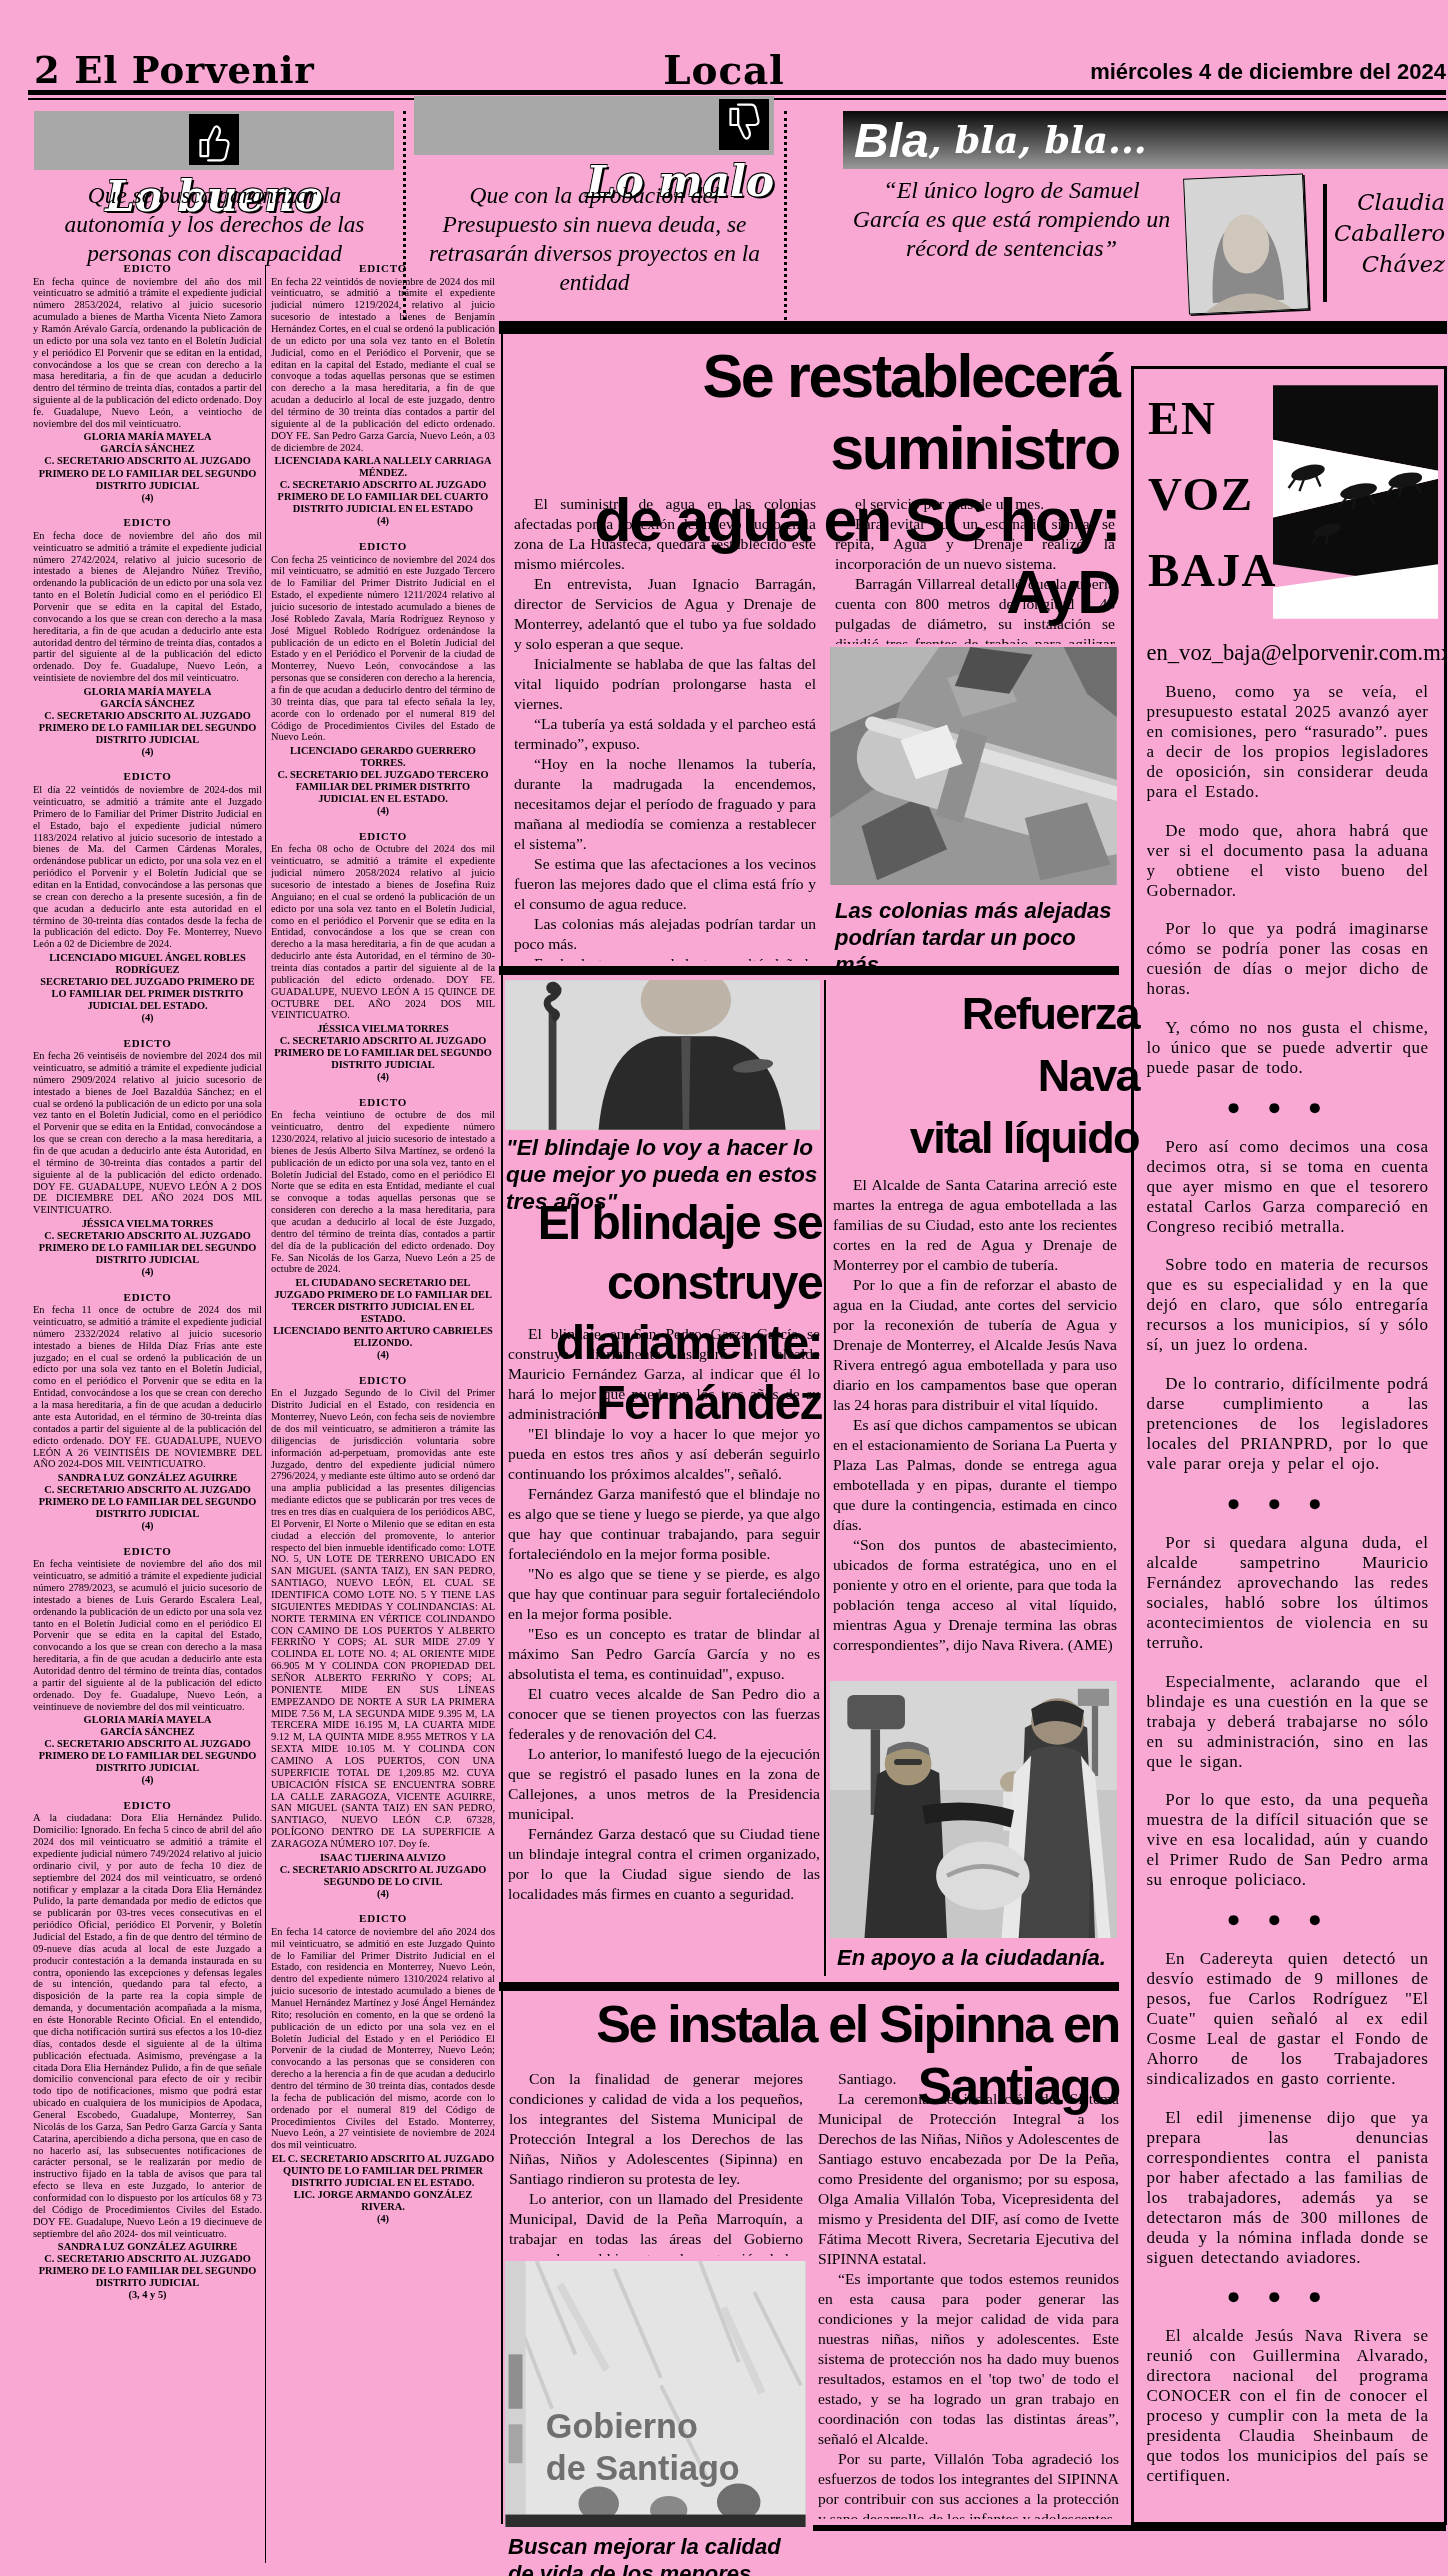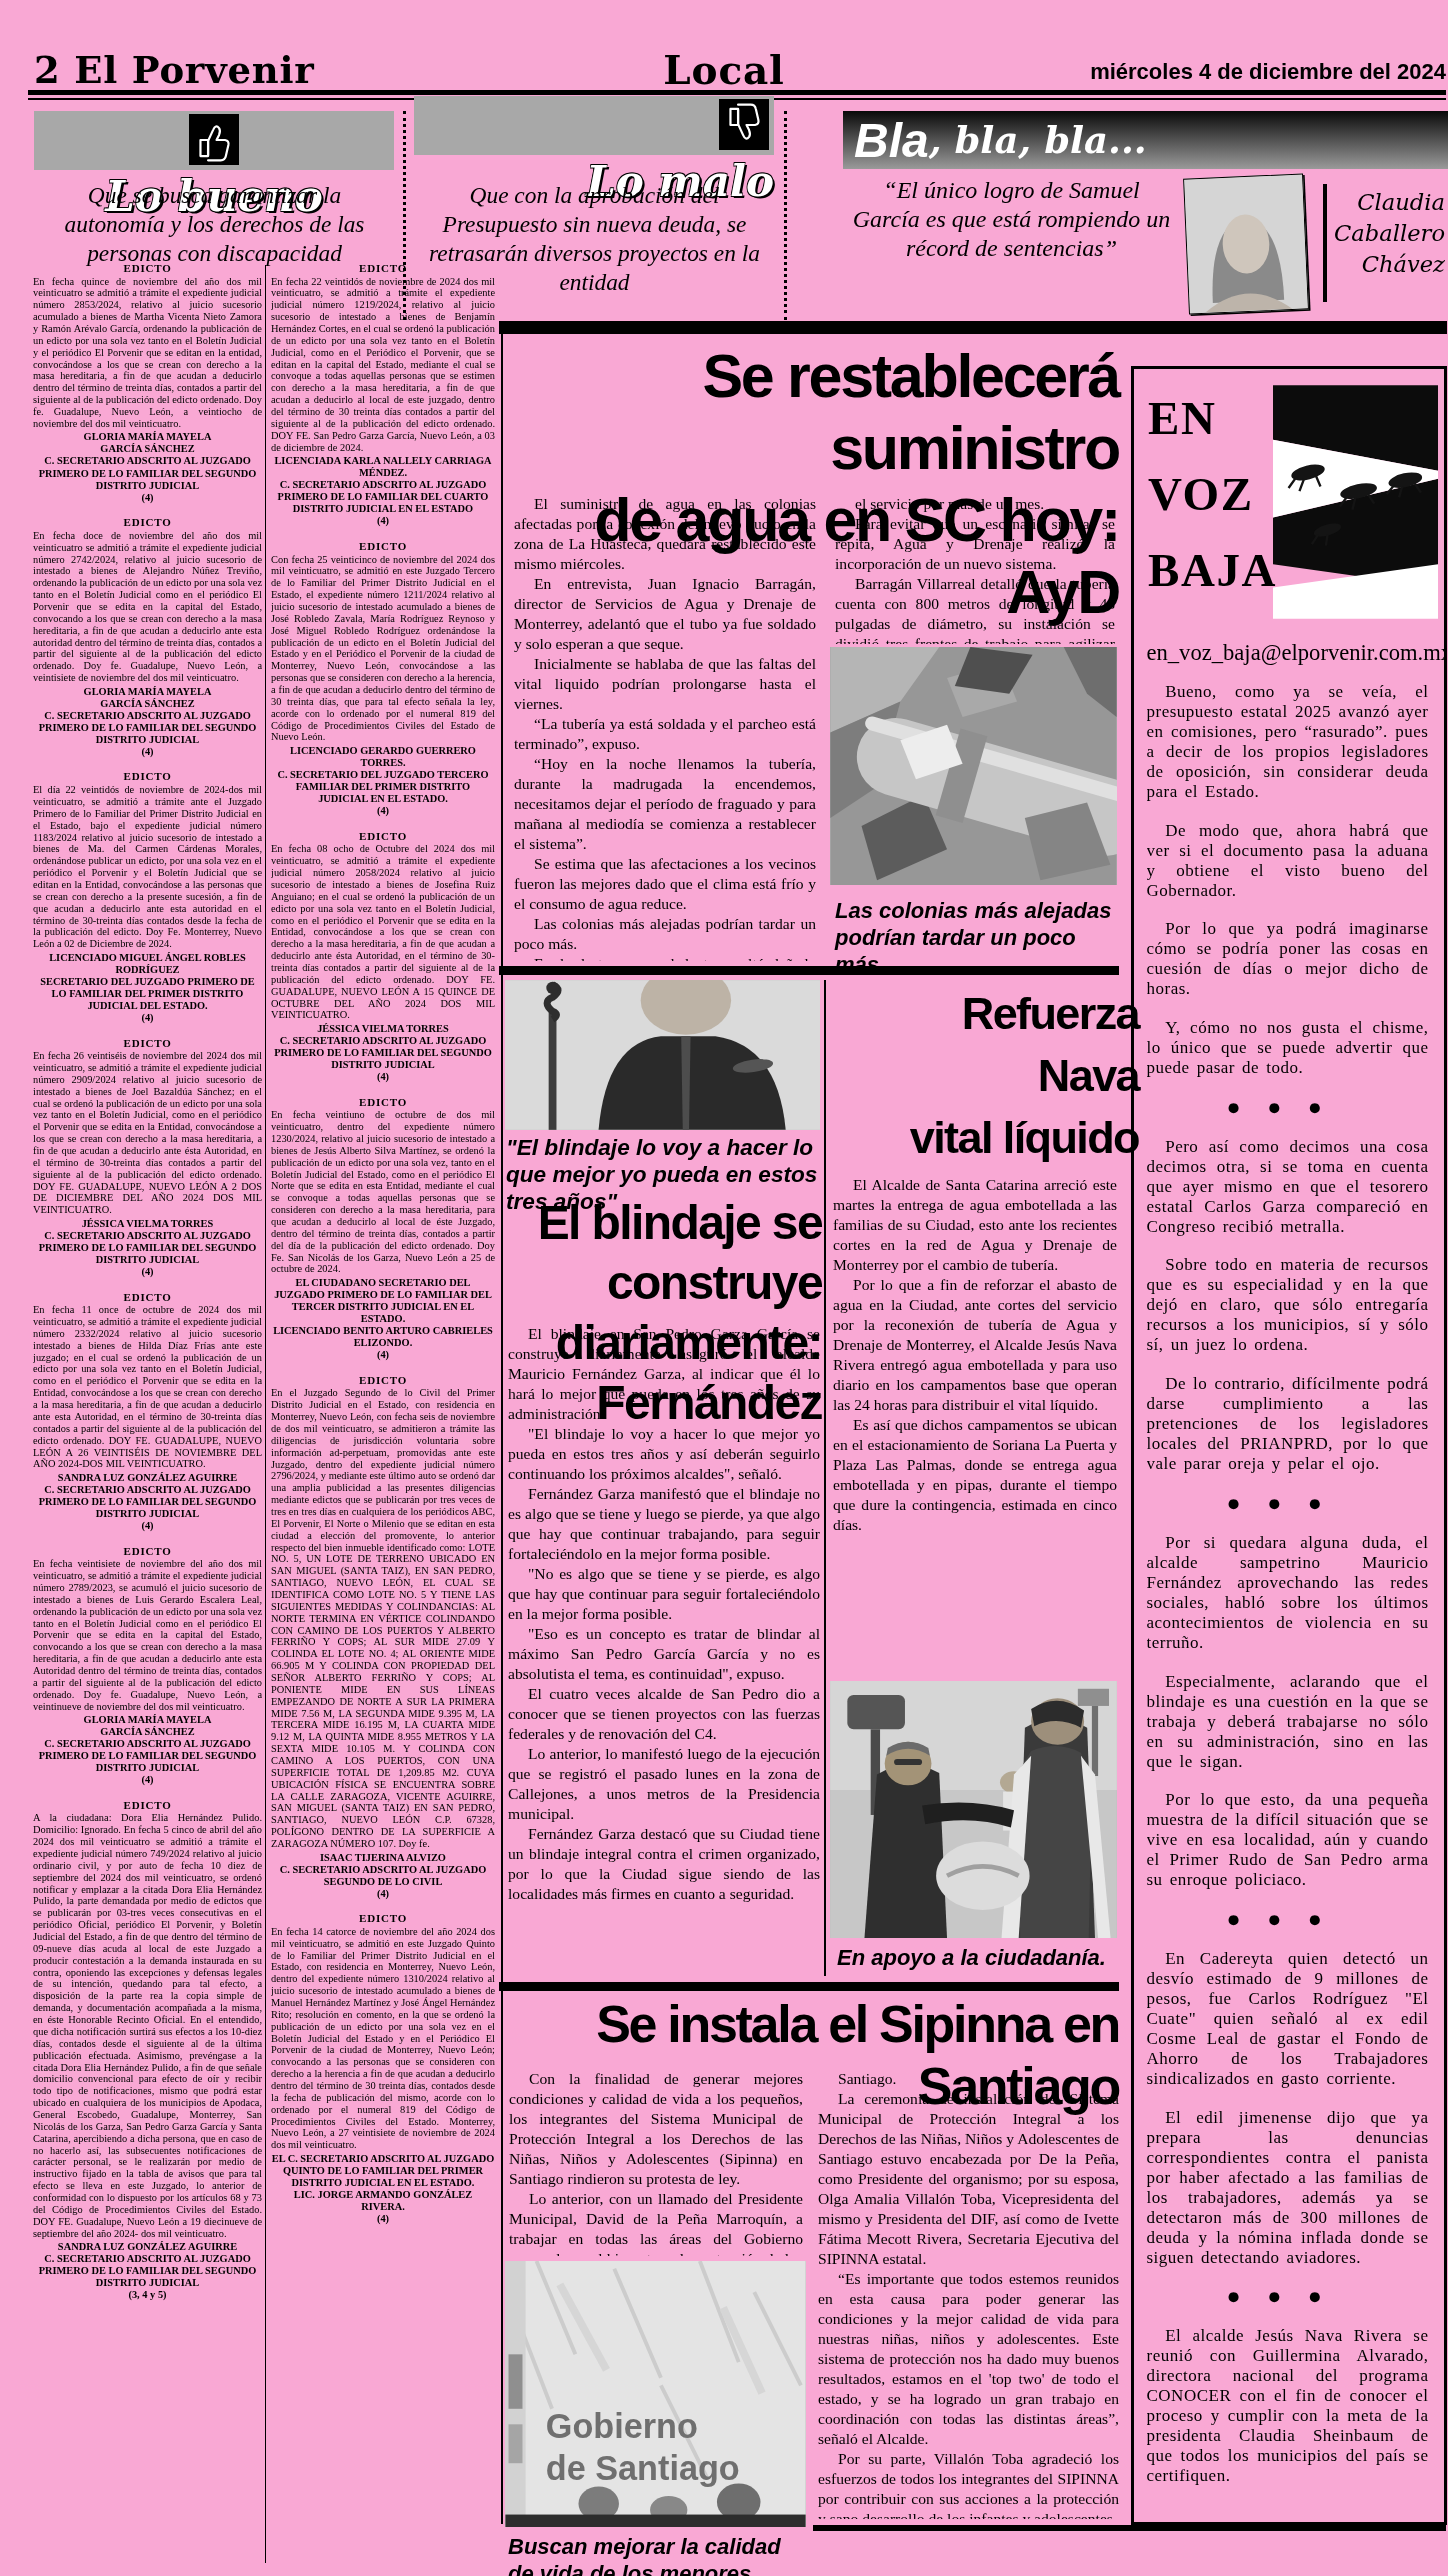--- a/index.html
+++ b/index.html
@@ -300,20 +300,21 @@
 
   <div class="abs headline" style="left:855px;top:983px;width:284px;font-size:45px;line-height:62px;letter-spacing:-1.6px;">
     <span class="hl-line">Refuerza Nava</span>
     <span class="hl-line">vital líquido</span>
   </div>
   <div class="abs body-col" style="left:833px;top:1175px;width:284px;height:503px;overflow:hidden;">
 
   <p>El Alcalde de Santa Catarina arreció este martes la entrega de agua embotellada a las familias de su Ciudad, esto ante los recientes cortes en la red de Agua y Drenaje de Monterrey por el cambio de tubería.</p>
       <p>Por lo que a fin de reforzar el abasto de agua en la Ciudad, ante cortes del servicio por la reconexión de tubería de Agua y Drenaje de Monterrey, el Alcalde Jesús Nava Rivera entregó agua embotellada y para uso diario en los campamentos base que operan las 24 horas para distribuir el vital líquido.</p>
       <p>Es así que dichos campamentos se ubican en el estacionamiento de Soriana La Puerta y Plaza Las Palmas, donde se entrega agua embotellada y en pipas, durante el tiempo que dure la contingencia, estimada en cinco días.</p>
+      <p>“Son dos puntos de abastecimiento, ubicados de forma estratégica, uno en el poniente y otro en el oriente, para que toda la población tenga acceso al vital líquido, mientras Agua y Drenaje termina las obras correspondientes”, dijo Nava Rivera. (AME)</p>
     </div>
   <div class="abs photo" style="left:830px;top:1681px;width:287px;height:257px;">
     <svg width="287" height="257" viewBox="0 0 368 330">
       <rect width="368" height="330" fill="#c7c7c7"></rect>
       <rect x="0" y="0" width="368" height="140" fill="#d6d6d6"></rect>
       <rect x="22" y="18" width="74" height="44" rx="8" fill="#555"></rect>
       <rect x="52" y="62" width="12" height="110" fill="#4a4a4a"></rect>
       <rect x="318" y="10" width="40" height="22" fill="#8f8f8f"></rect>
       <rect x="336" y="32" width="8" height="90" fill="#6f6f6f"></rect>
       <ellipse cx="236" cy="130" rx="18" ry="14" fill="#b3a893"></ellipse>

